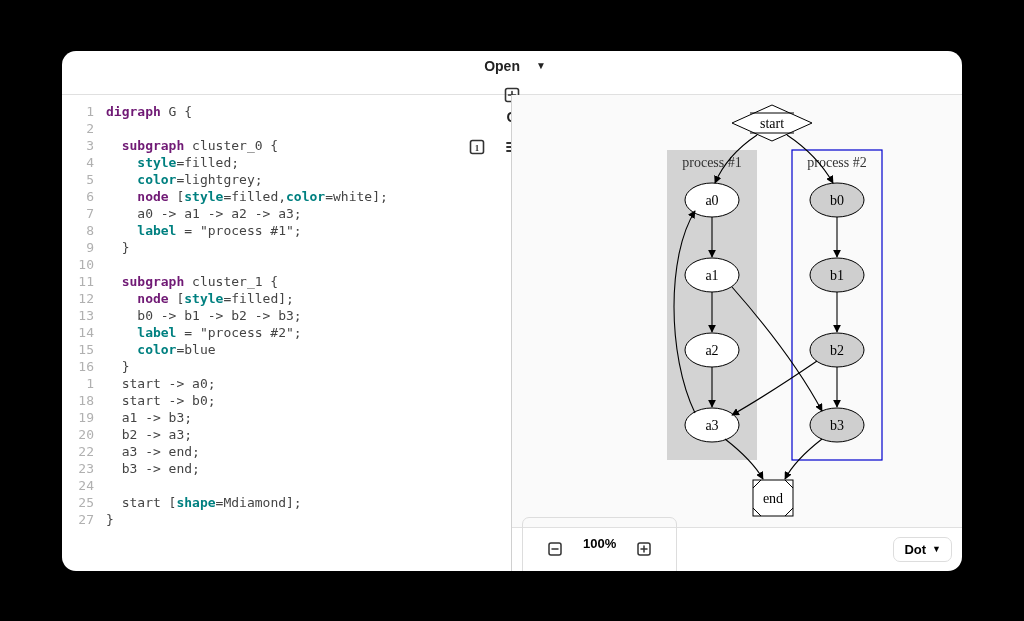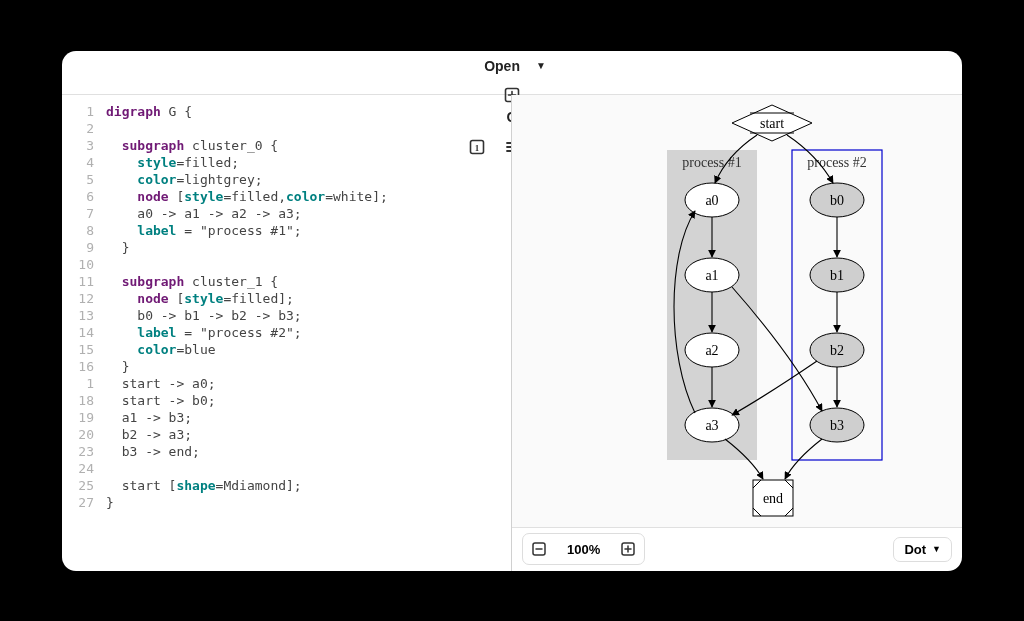--- a/index.html
+++ b/index.html
@@ -120,25 +120,24 @@
   .bottom-bar {
     height: 44px;
     border-top: 1px solid #e0e0e0;
     display: flex;
     align-items: center;
     padding: 0 10px;
     gap: 6px;
   }
   .zoom-group {
     display: flex;
-    align-items: center;
     gap: 4px;
     border: 1px solid #ddd;
     border-radius: 7px;
-    padding: 2px;
+    padding: 18px;
   }
   .zoom-btn {
     width: 28px; height: 26px;
     display: inline-flex; align-items:center; justify-content:center;
     cursor:pointer; border-radius:5px;
   }
   .zoom-label { font-size: 13px; font-weight:600; padding: 0 10px; }
   .spacer { flex: 1; }
   .engine-btn {
     border: 1px solid #ddd;
@@ -205,20 +204,21 @@
           <div class="code-line"><div class="gutter">11</div><div class="code"><span class="tok-txt">  </span><span class="tok-kw">subgraph</span><span class="tok-txt"> cluster_1 {</span></div></div>
           <div class="code-line"><div class="gutter">12</div><div class="code"><span class="tok-txt">    </span><span class="tok-kw">node</span><span class="tok-txt"> [</span><span class="tok-attr">style</span><span class="tok-txt">=filled];</span></div></div>
           <div class="code-line"><div class="gutter">13</div><div class="code"><span class="tok-txt">    b0 -&gt; b1 -&gt; b2 -&gt; b3;</span></div></div>
           <div class="code-line"><div class="gutter">14</div><div class="code"><span class="tok-txt">    </span><span class="tok-attr">label</span><span class="tok-txt"> = "process #2";</span></div></div>
           <div class="code-line"><div class="gutter">15</div><div class="code"><span class="tok-txt">    </span><span class="tok-attr">color</span><span class="tok-txt">=blue</span></div></div>
           <div class="code-line"><div class="gutter">16</div><div class="code"><span class="tok-txt">  }</span></div></div>
           <div class="code-line"><div class="gutter">1</div><div class="code"><span class="tok-txt">  start -&gt; a0;</span></div></div>
           <div class="code-line"><div class="gutter">18</div><div class="code"><span class="tok-txt">  start -&gt; b0;</span></div></div>
           <div class="code-line"><div class="gutter">19</div><div class="code"><span class="tok-txt">  a1 -&gt; b3;</span></div></div>
           <div class="code-line"><div class="gutter">20</div><div class="code"><span class="tok-txt">  b2 -&gt; a3;</span></div></div>
+          <div class="code-line"><div class="gutter">22</div><div class="code"><span class="tok-txt">  a3 -&gt; end;</span></div></div>
           <div class="code-line"><div class="gutter">23</div><div class="code"><span class="tok-txt">  b3 -&gt; end;</span></div></div>
           <div class="code-line"><div class="gutter">24</div><div class="code"></div></div>
           <div class="code-line"><div class="gutter">25</div><div class="code"><span class="tok-txt">  start [</span><span class="tok-attr">shape</span><span class="tok-txt">=Mdiamond];</span></div></div>
           <div class="code-line"><div class="gutter">27</div><div class="code"><span class="tok-txt">}</span></div></div>
         </div>
     </div>
 
     <div class="preview-pane">
       <div class="graph-scroll">
         <svg width="340" height="430" viewBox="0 0 340 430">

